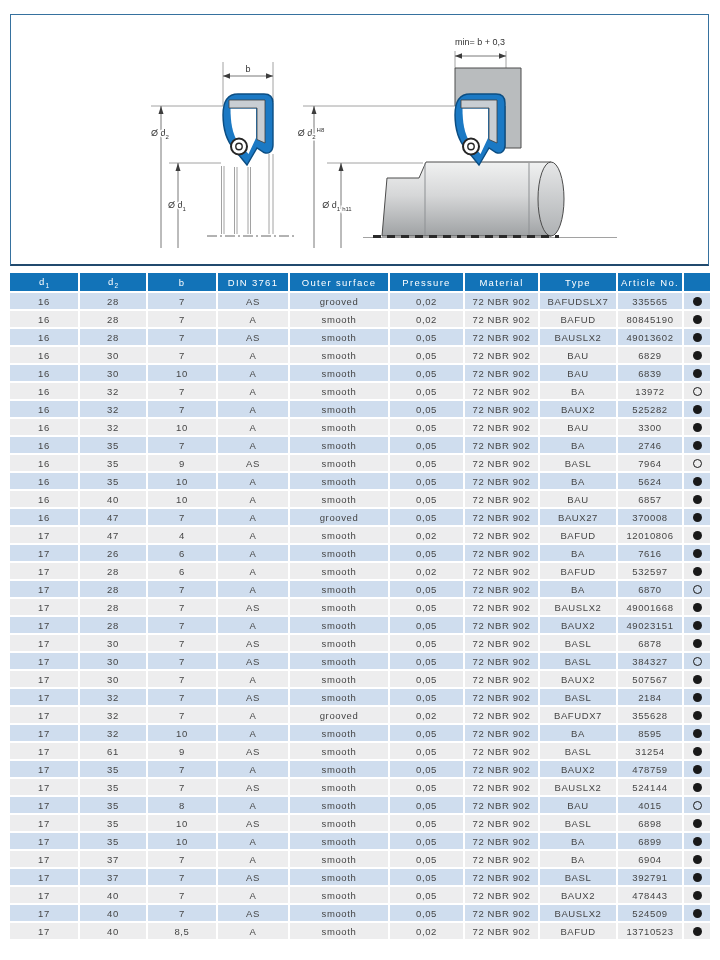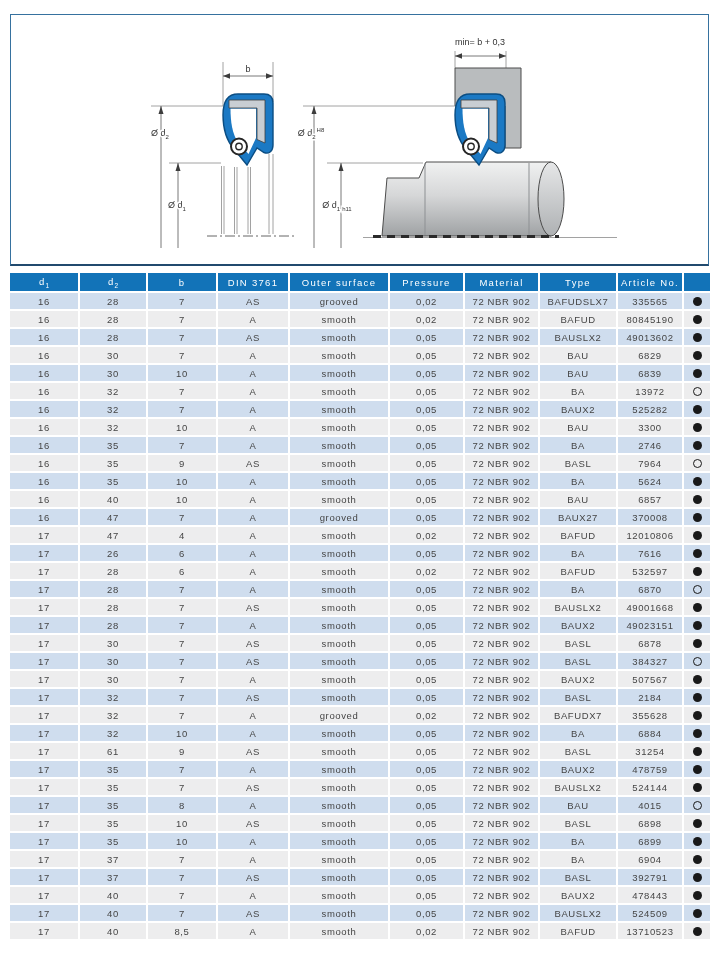--- a/index.html
+++ b/index.html
@@ -463,21 +463,21 @@
       </tr>
       <tr>
         <td>17</td>
         <td>32</td>
         <td>10</td>
         <td>A</td>
         <td>smooth</td>
         <td>0,05</td>
         <td>72 NBR 902</td>
         <td>BA</td>
-        <td>6884</td>
+        <td>8595</td>
         <td><span class="dot filled"></span></td>
       </tr>
       <tr>
         <td>17</td>
         <td>61</td>
         <td>9</td>
         <td>AS</td>
         <td>smooth</td>
         <td>0,05</td>
         <td>72 NBR 902</td>

